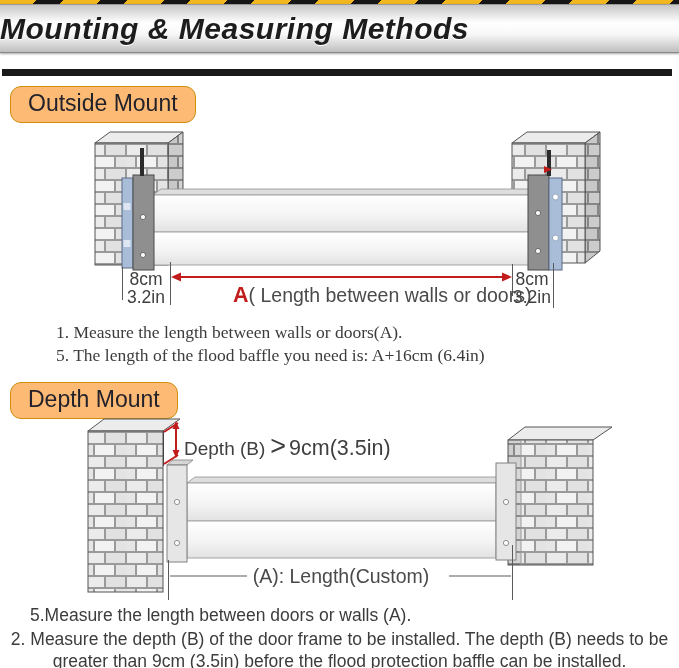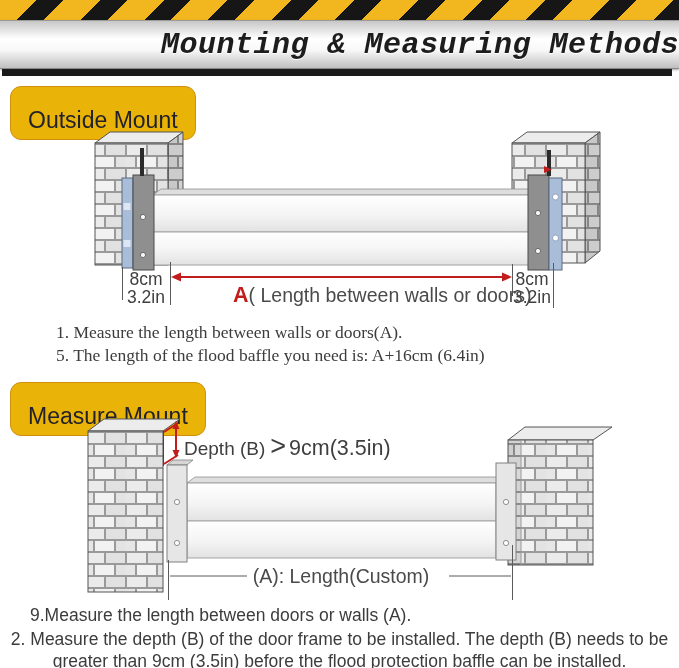--- a/index.html
+++ b/index.html
@@ -7,38 +7,37 @@
     position:relative; width:679px; height:668px; margin:0 auto;
     background:#ffffff; overflow:hidden;
     font-family:"Liberation Sans", sans-serif;
   }
   
   .hazard {
     position:absolute; left:0; top:0; width:100%; height:22px;
     background:repeating-linear-gradient(135deg, #F2B71E 0 26px, #161616 26px 45px);
   }
   .titlebar {
-    position:absolute; top:20px; left:0; right:0; height:47px;
+    position:absolute; top:4px; left:0; right:0; height:47px;
     background:linear-gradient(180deg,#c7c7c7 0%, #ffffff 38%, #f8f8f8 62%, #bfbfbf 100%);
     border-top:1px solid #9a9a9a; border-bottom:1px solid #888;
-    display:flex; align-items:center; justify-content:flex-end;
+    display:flex; align-items:center; justify-content:flex-start;
     box-shadow:0 1px 2px rgba(0,0,0,0.35);
-    font-family:Liberation Mono, monospace;
   }
   .title {
     font-style:italic; font-weight:600; font-size:30px; color:#1d1d1d;
     letter-spacing:0.5px; text-shadow:0 1px 0 #ffffff;
   }
   .title-underline {
     position:absolute; top:69px; left:2px; right:7px; height:7px; background:#1a1a1a;
   }
   
   .badge {
-    position:absolute; left:10px; background:#eab308; border:1px solid #cf8f0d;
-    border-radius:11px; padding:20px 17px 5px 17px;
+    position:absolute; left:10px; background:#fdba74; border:1px solid #cf8f0d;
+    border-radius:11px; padding:3px 17px 5px 17px;
     font-size:23px; color:#23222b; white-space:nowrap;
   }
   .badge-outside { top:86px; }
   .badge-inside  { top:382px; }
   
   .diagram { position:absolute; left:0; }
   .diagram1 { top:128px; }
   .diagram2 { top:415px; }
   svg text { font-family:"Liberation Sans", sans-serif; }
   
@@ -147,21 +146,21 @@
     <text x="532" y="303" text-anchor="middle" font-size="17.5" fill="#3f3f3f">3.2in</text>
 
     <text x="233" y="302" font-size="19.5" fill="#4a4a4a"><tspan font-size="21.5" font-weight="bold" fill="#C21D1D">A</tspan><tspan>( Length between walls or doors)</tspan></text>
   </svg>
 
   <div class="steps-outside">
     <div>1. Measure the length between walls or doors(A).</div>
     <div>5. The length of the flood baffle you need is: A+16cm (6.4in)</div>
   </div>
 
-  <div class="badge badge-inside">Measure Mount</div>
+  <div class="badge badge-inside">Depth Mount</div>
 
   <svg class="diagram diagram2" width="679" height="192" viewBox="0 415 679 192">
     <defs>
       <pattern id="brick2" width="42" height="24" patternUnits="userSpaceOnUse">
         <rect width="42" height="24" fill="#f0f0f0"></rect>
         <g stroke="#9a9a9a" stroke-width="1">
           <rect x="0.5" y="0.5" width="20" height="11" fill="#ebebeb"></rect>
           <rect x="21.5" y="0.5" width="20" height="11" fill="#e1e1e1"></rect>
           <rect x="-10.5" y="12.5" width="20" height="11" fill="#e6e6e6"></rect>
           <rect x="10.5" y="12.5" width="20" height="11" fill="#f2f2f2"></rect>
@@ -219,16 +218,16 @@
 
     <g stroke="#5a5a5a" stroke-width="1">
       <line x1="168.5" y1="560" x2="168.5" y2="600"></line>
       <line x1="512.5" y1="545" x2="512.5" y2="600"></line>
       <line x1="170" y1="576" x2="247" y2="576"></line>
       <line x1="449" y1="576" x2="511" y2="576"></line>
     </g>
     <text x="341" y="583" text-anchor="middle" font-size="19.5" fill="#4a4a4a">(A): Length(Custom)</text>
   </svg>
 
-  <div class="step-inside-1">9.Measure the length between doors or walls (A).</div>
+  <div class="step-inside-1">5.Measure the length between doors or walls (A).</div>
   <div class="step-inside-2">2. Measure the depth (B) of the door frame to be installed. The depth (B) needs to be greater than 9cm (3.5in) before the flood protection baffle can be installed.</div>
 
 </div>
 
 </body></html>

